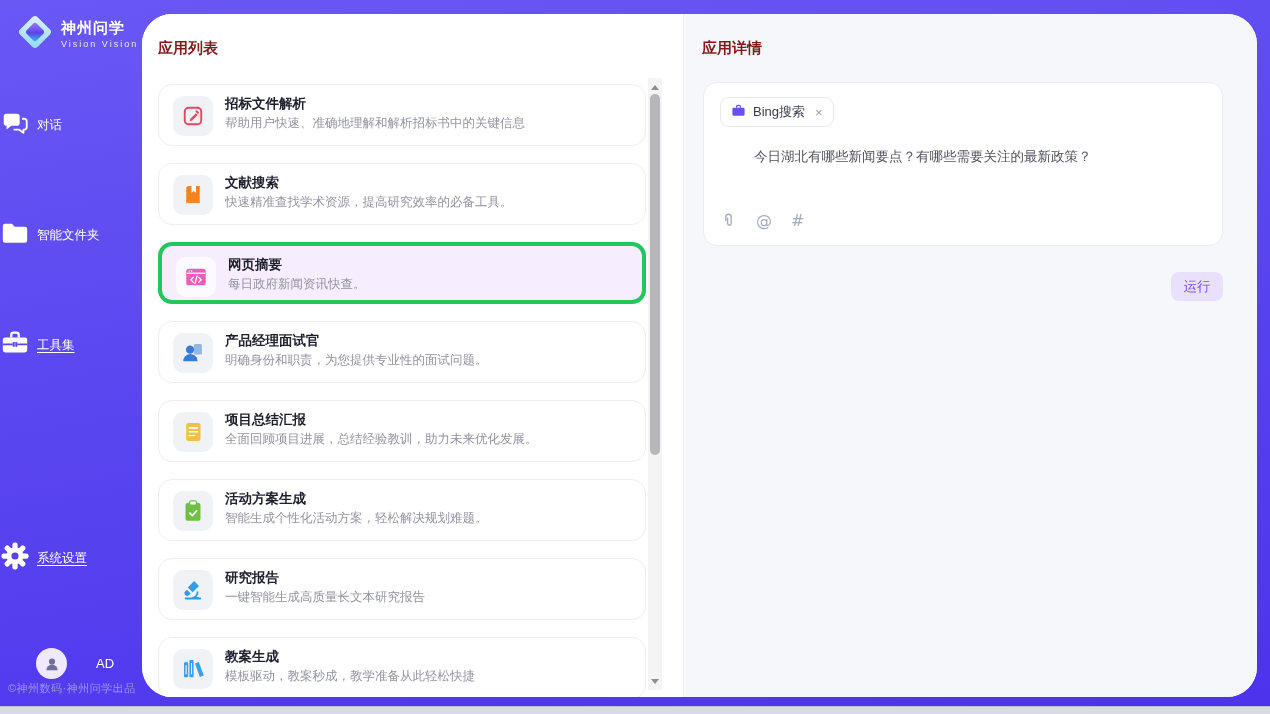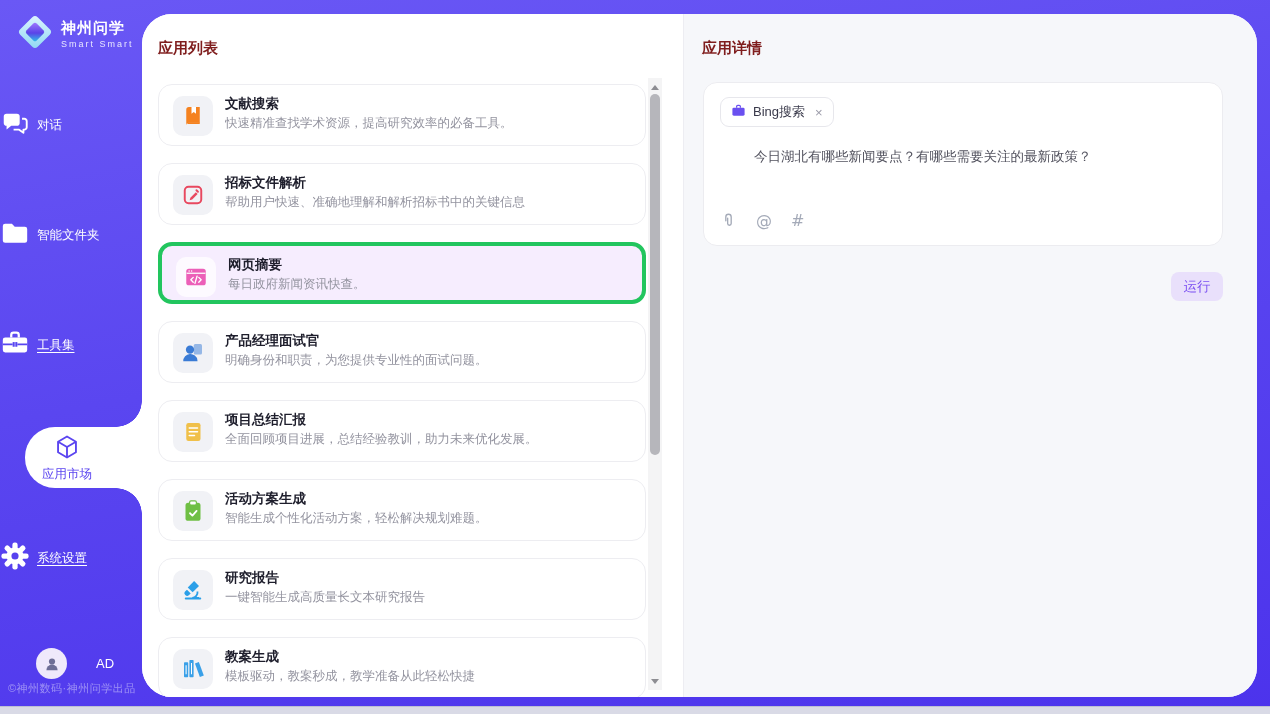--- a/index.html
+++ b/index.html
@@ -84,21 +84,21 @@
               <stop offset="0.55" stop-color="#5a43e8"></stop>
               <stop offset="1" stop-color="#2ec5e8"></stop>
           </linearGradient>
         </defs>
         <rect x="7" y="7" width="26" height="26" rx="4" transform="rotate(45 20 20)" fill="url(#lg1)"></rect>
         <rect x="12.5" y="12.5" width="15" height="15" rx="2.5" transform="rotate(45 20 20)" fill="url(#lg2)"></rect>
       </svg>
     </span>
     <span class="logo-text">
       <div class="cn">神州问学</div>
-      <div class="en">Smart Smart</div>
+      <div class="en">Vision Vision</div>
     </span>
   </div>
 
   <div class="nav-item" style="top:108px;">
     <span>
       <svg width="30" height="30" viewBox="0 0 32 32">
         <path fill="#fff" d="M4 9a3 3 0 0 1 3-3h11a3 3 0 0 1 3 3v7a3 3 0 0 1-3 3h-6l-5 4v-4H7a3 3 0 0 1-3-3z"></path>
         <path fill="none" stroke="#fff" stroke-width="2" stroke-linejoin="round" d="M23.5 11.5H26a2.5 2.5 0 0 1 2.5 2.5v6.5A2.5 2.5 0 0 1 26 23h-1v3.5L20 23h-5.5"></path>
       </svg>
     </span>
@@ -120,29 +120,20 @@
         <path d="M12 10V7.5A2.5 2.5 0 0 1 14.5 5h3A2.5 2.5 0 0 1 20 7.5V10" fill="none" stroke="#fff" stroke-width="2.4"></path>
         <rect x="3" y="10" width="26" height="16" rx="2.5" fill="#fff"></rect>
         <path d="M3 17.5h10.5m5 0H29" stroke="#5846f0" stroke-width="2"></path>
         <rect x="13.5" y="15" width="2.2" height="5" fill="#5846f0"></rect>
         <rect x="16.3" y="15" width="2.2" height="5" fill="#5846f0"></rect>
       </svg>
     </span>
     <span class="nav-label u">工具集</span>
   </div>
 
-  <div class="nav-active-bubble">
-    <span class="cube">
-      <svg width="26" height="26" viewBox="0 0 32 32" fill="none" stroke="#5b45f0" stroke-width="2.3" stroke-linejoin="round">
-        <path d="M16 3l11 6.5v13L16 29 5 22.5v-13z"></path>
-        <path d="M5 9.5L16 16l11-6.5M16 16v13"></path>
-      </svg>
-    </span>
-    <span class="nav-label">应用市场</span>
-  </div>
 
   <div class="nav-item" style="top:541px;">
     <span>
       <svg width="30" height="30" viewBox="0 0 32 32">
         <g fill="#fff">
           <rect x="13.2" y="1.5" width="5.6" height="29" rx="2.4"></rect>
           <rect x="13.2" y="1.5" width="5.6" height="29" rx="2.4" transform="rotate(45 16 16)"></rect>
           <rect x="13.2" y="1.5" width="5.6" height="29" rx="2.4" transform="rotate(90 16 16)"></rect>
           <rect x="13.2" y="1.5" width="5.6" height="29" rx="2.4" transform="rotate(135 16 16)"></rect>
           <circle cx="16" cy="16" r="9"></circle>
@@ -166,47 +157,47 @@
   <div class="copyright">©神州数码·神州问学出品</div>
 </div>
 
 <div class="main-card">
 
   <div class="list-panel">
     <div class="panel-title">应用列表</div>
     <div class="cards" id="cards">
   <div class="app-card">
     <div class="icon-box">
+            <span class="glyph" style="color: rgb(232, 72, 95); display: flex;">
+              <svg viewBox="0 0 32 32" style="width: 24px; height: 24px;">
+                <rect x="5" y="5" width="22" height="22" rx="5" fill="none" stroke="currentColor" stroke-width="2.6"></rect>
+                <path d="M12.5 19.7l7.3-7.3 2.4 2.4-7.3 7.3-3.3.9z" fill="currentColor"></path>
+                <path d="M20.6 9.6l2 2" stroke="currentColor" stroke-width="2.6" stroke-linecap="round"></path>
+              </svg>
+            </span>
+          </div>
+    <div class="app-texts">
+      <div class="app-name">招标文件解析</div>
+      <div class="app-desc">帮助用户快速、准确地理解和解析招标书中的关键信息</div>
+    </div>
+  </div>
+
+  <div class="app-card">
+    <div class="icon-box">
             <span class="glyph" style="color: rgb(245, 130, 32); display: flex;">
               <svg viewBox="0 0 32 32" style="width: 24px; height: 24px;">
                 <path d="M7 7.5A3.5 3.5 0 0 1 10.5 4H25v21H10.5A3.5 3.5 0 0 0 7 28z" fill="currentColor"></path>
                 <path d="M14 4v9l3-2.2L20 13V4z" fill="#fff"></path>
                 <path d="M8.5 25.5H25" stroke="currentColor" stroke-width="2.4"></path>
               </svg>
             </span>
           </div>
     <div class="app-texts">
       <div class="app-name">文献搜索</div>
       <div class="app-desc">快速精准查找学术资源，提高研究效率的必备工具。</div>
-    </div>
-  </div>
-
-  <div class="app-card">
-    <div class="icon-box">
-            <span class="glyph" style="color: rgb(232, 72, 95); display: flex;">
-              <svg viewBox="0 0 32 32" style="width: 24px; height: 24px;">
-                <rect x="5" y="5" width="22" height="22" rx="5" fill="none" stroke="currentColor" stroke-width="2.6"></rect>
-                <path d="M12.5 19.7l7.3-7.3 2.4 2.4-7.3 7.3-3.3.9z" fill="currentColor"></path>
-                <path d="M20.6 9.6l2 2" stroke="currentColor" stroke-width="2.6" stroke-linecap="round"></path>
-              </svg>
-            </span>
-          </div>
-    <div class="app-texts">
-      <div class="app-name">招标文件解析</div>
-      <div class="app-desc">帮助用户快速、准确地理解和解析招标书中的关键信息</div>
     </div>
   </div>
 
   <div class="app-card selected">
     <div class="icon-box">
             <span class="glyph" style="color: rgb(236, 95, 184); display: flex;">
               <svg viewBox="0 0 32 32" style="width: 24px; height: 24px;">
                 <rect x="3" y="5" width="26" height="22" rx="3.5" fill="currentColor"></rect>
                 <path d="M3.5 11h25" stroke="#fff" stroke-width="1.7"></path>
                 <circle cx="6.8" cy="8" r="1" fill="#fff"></circle>

